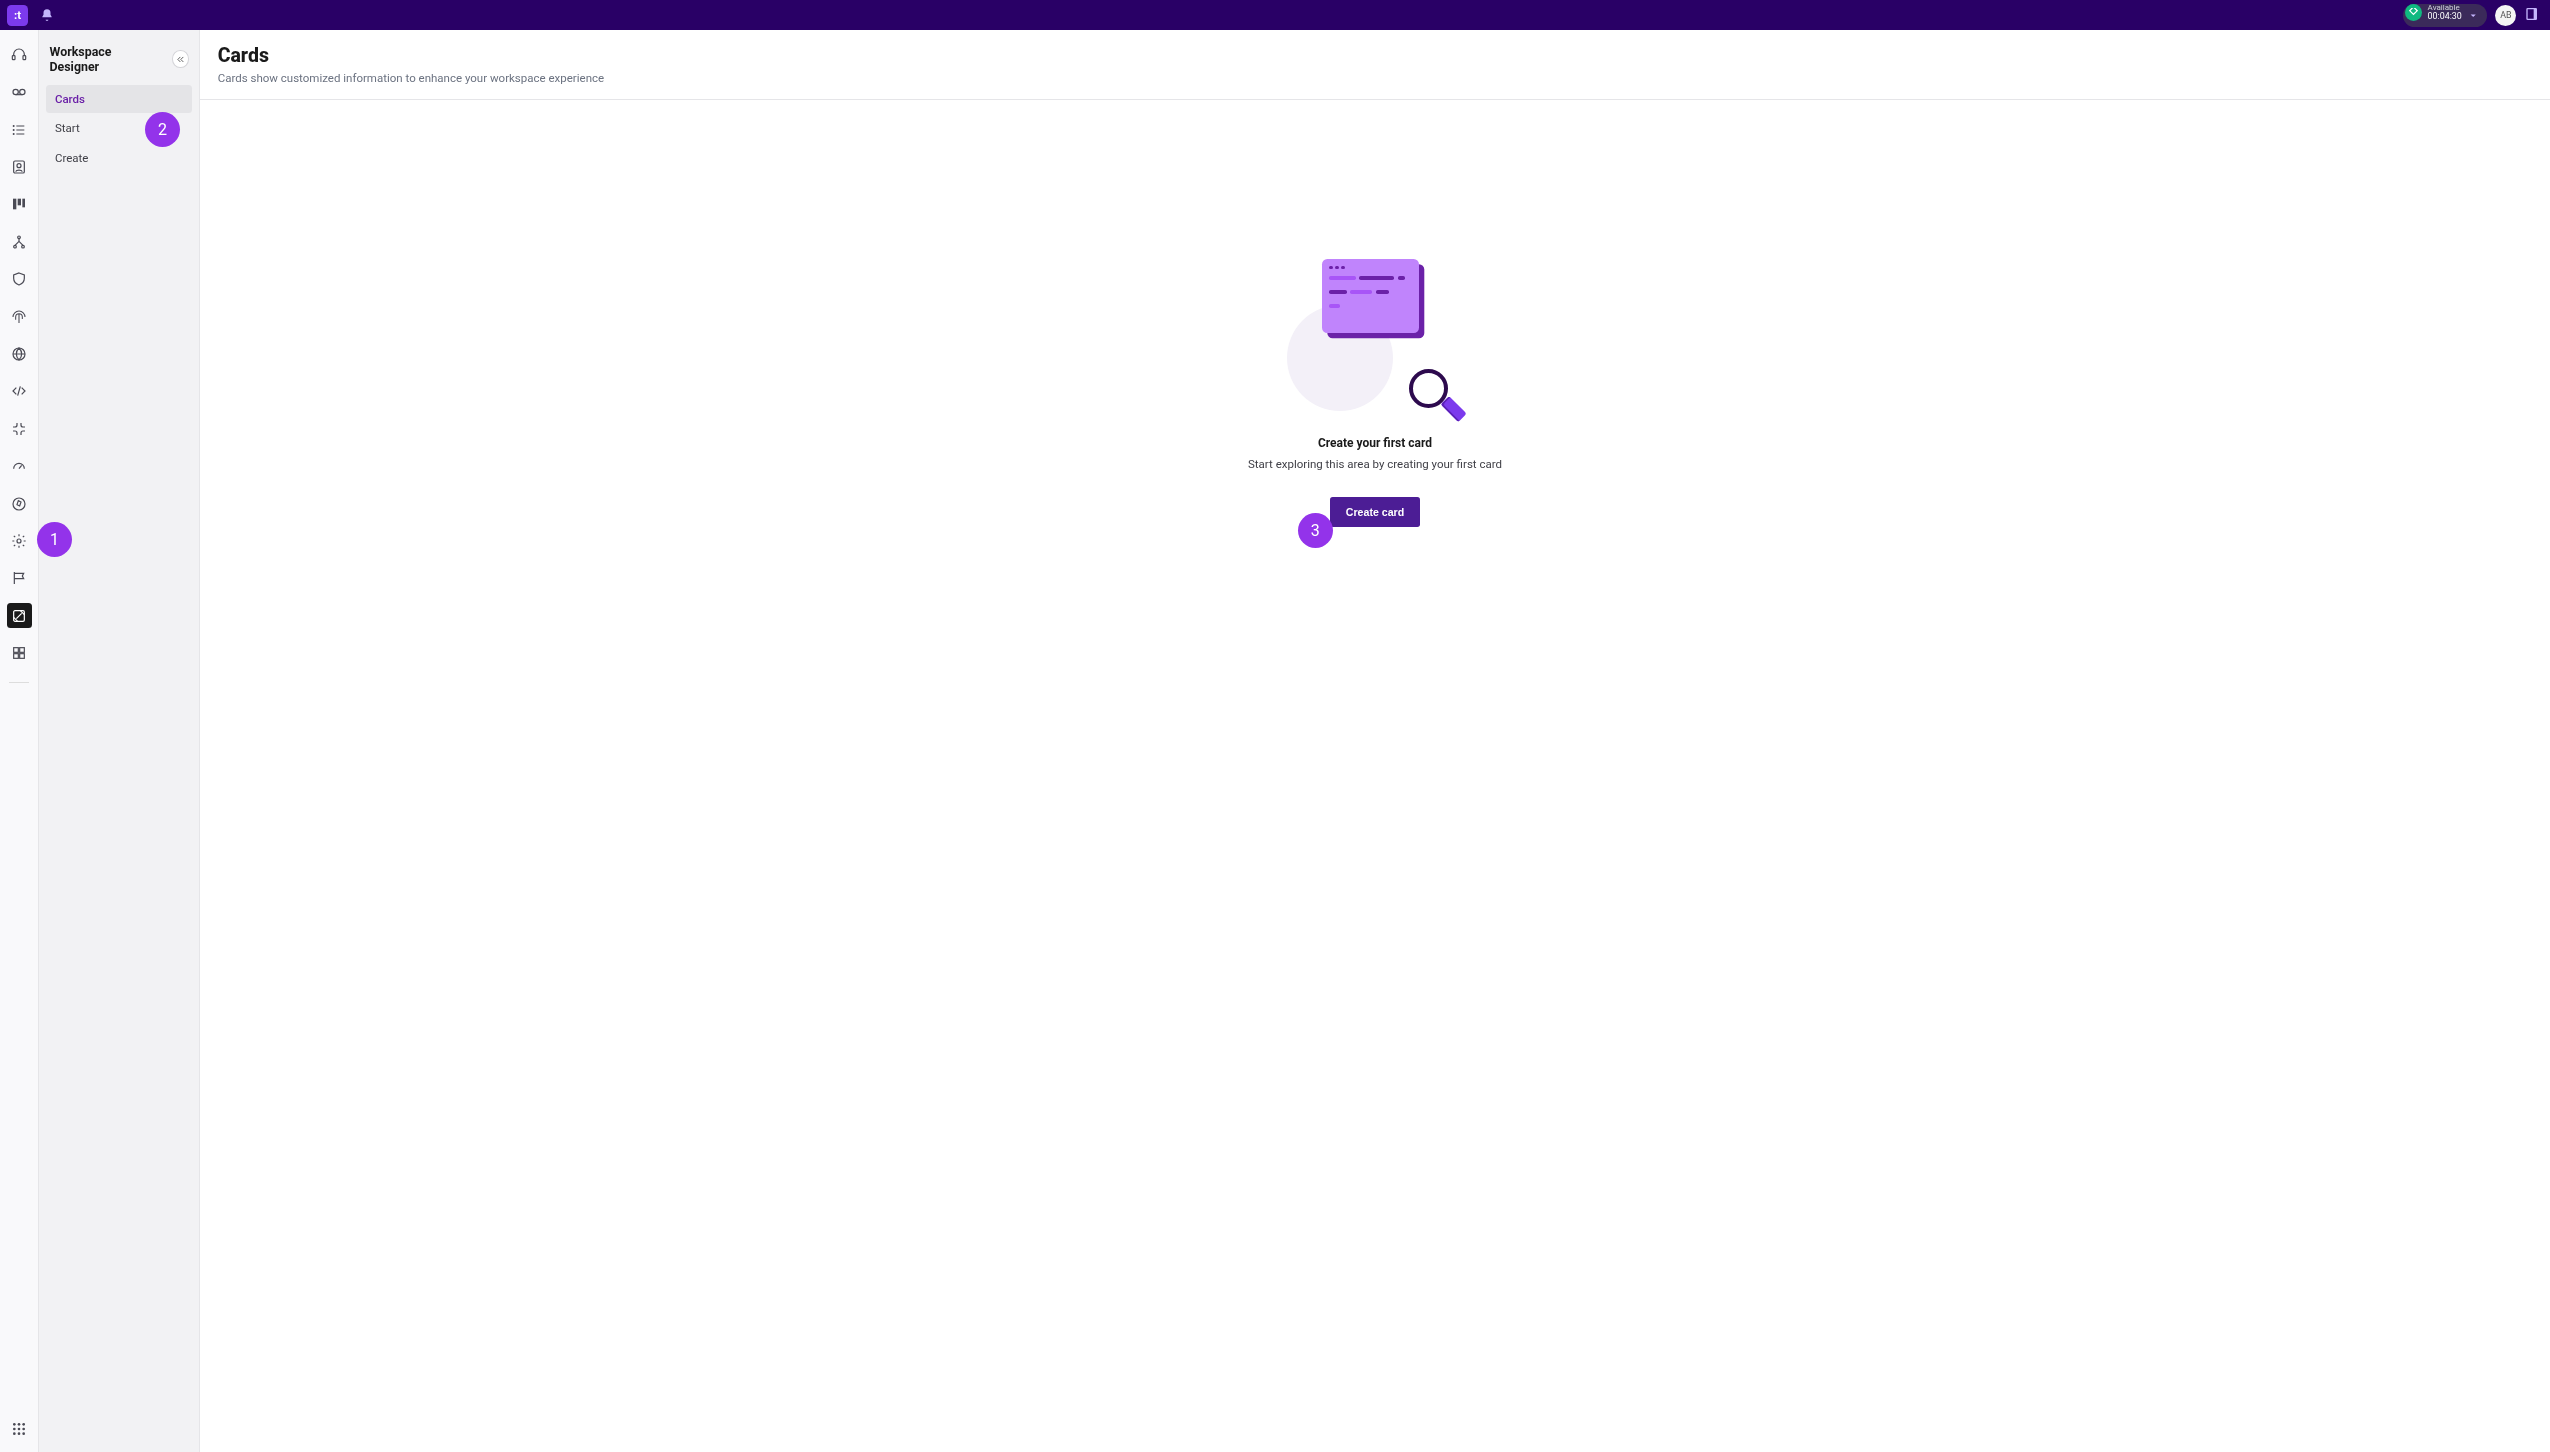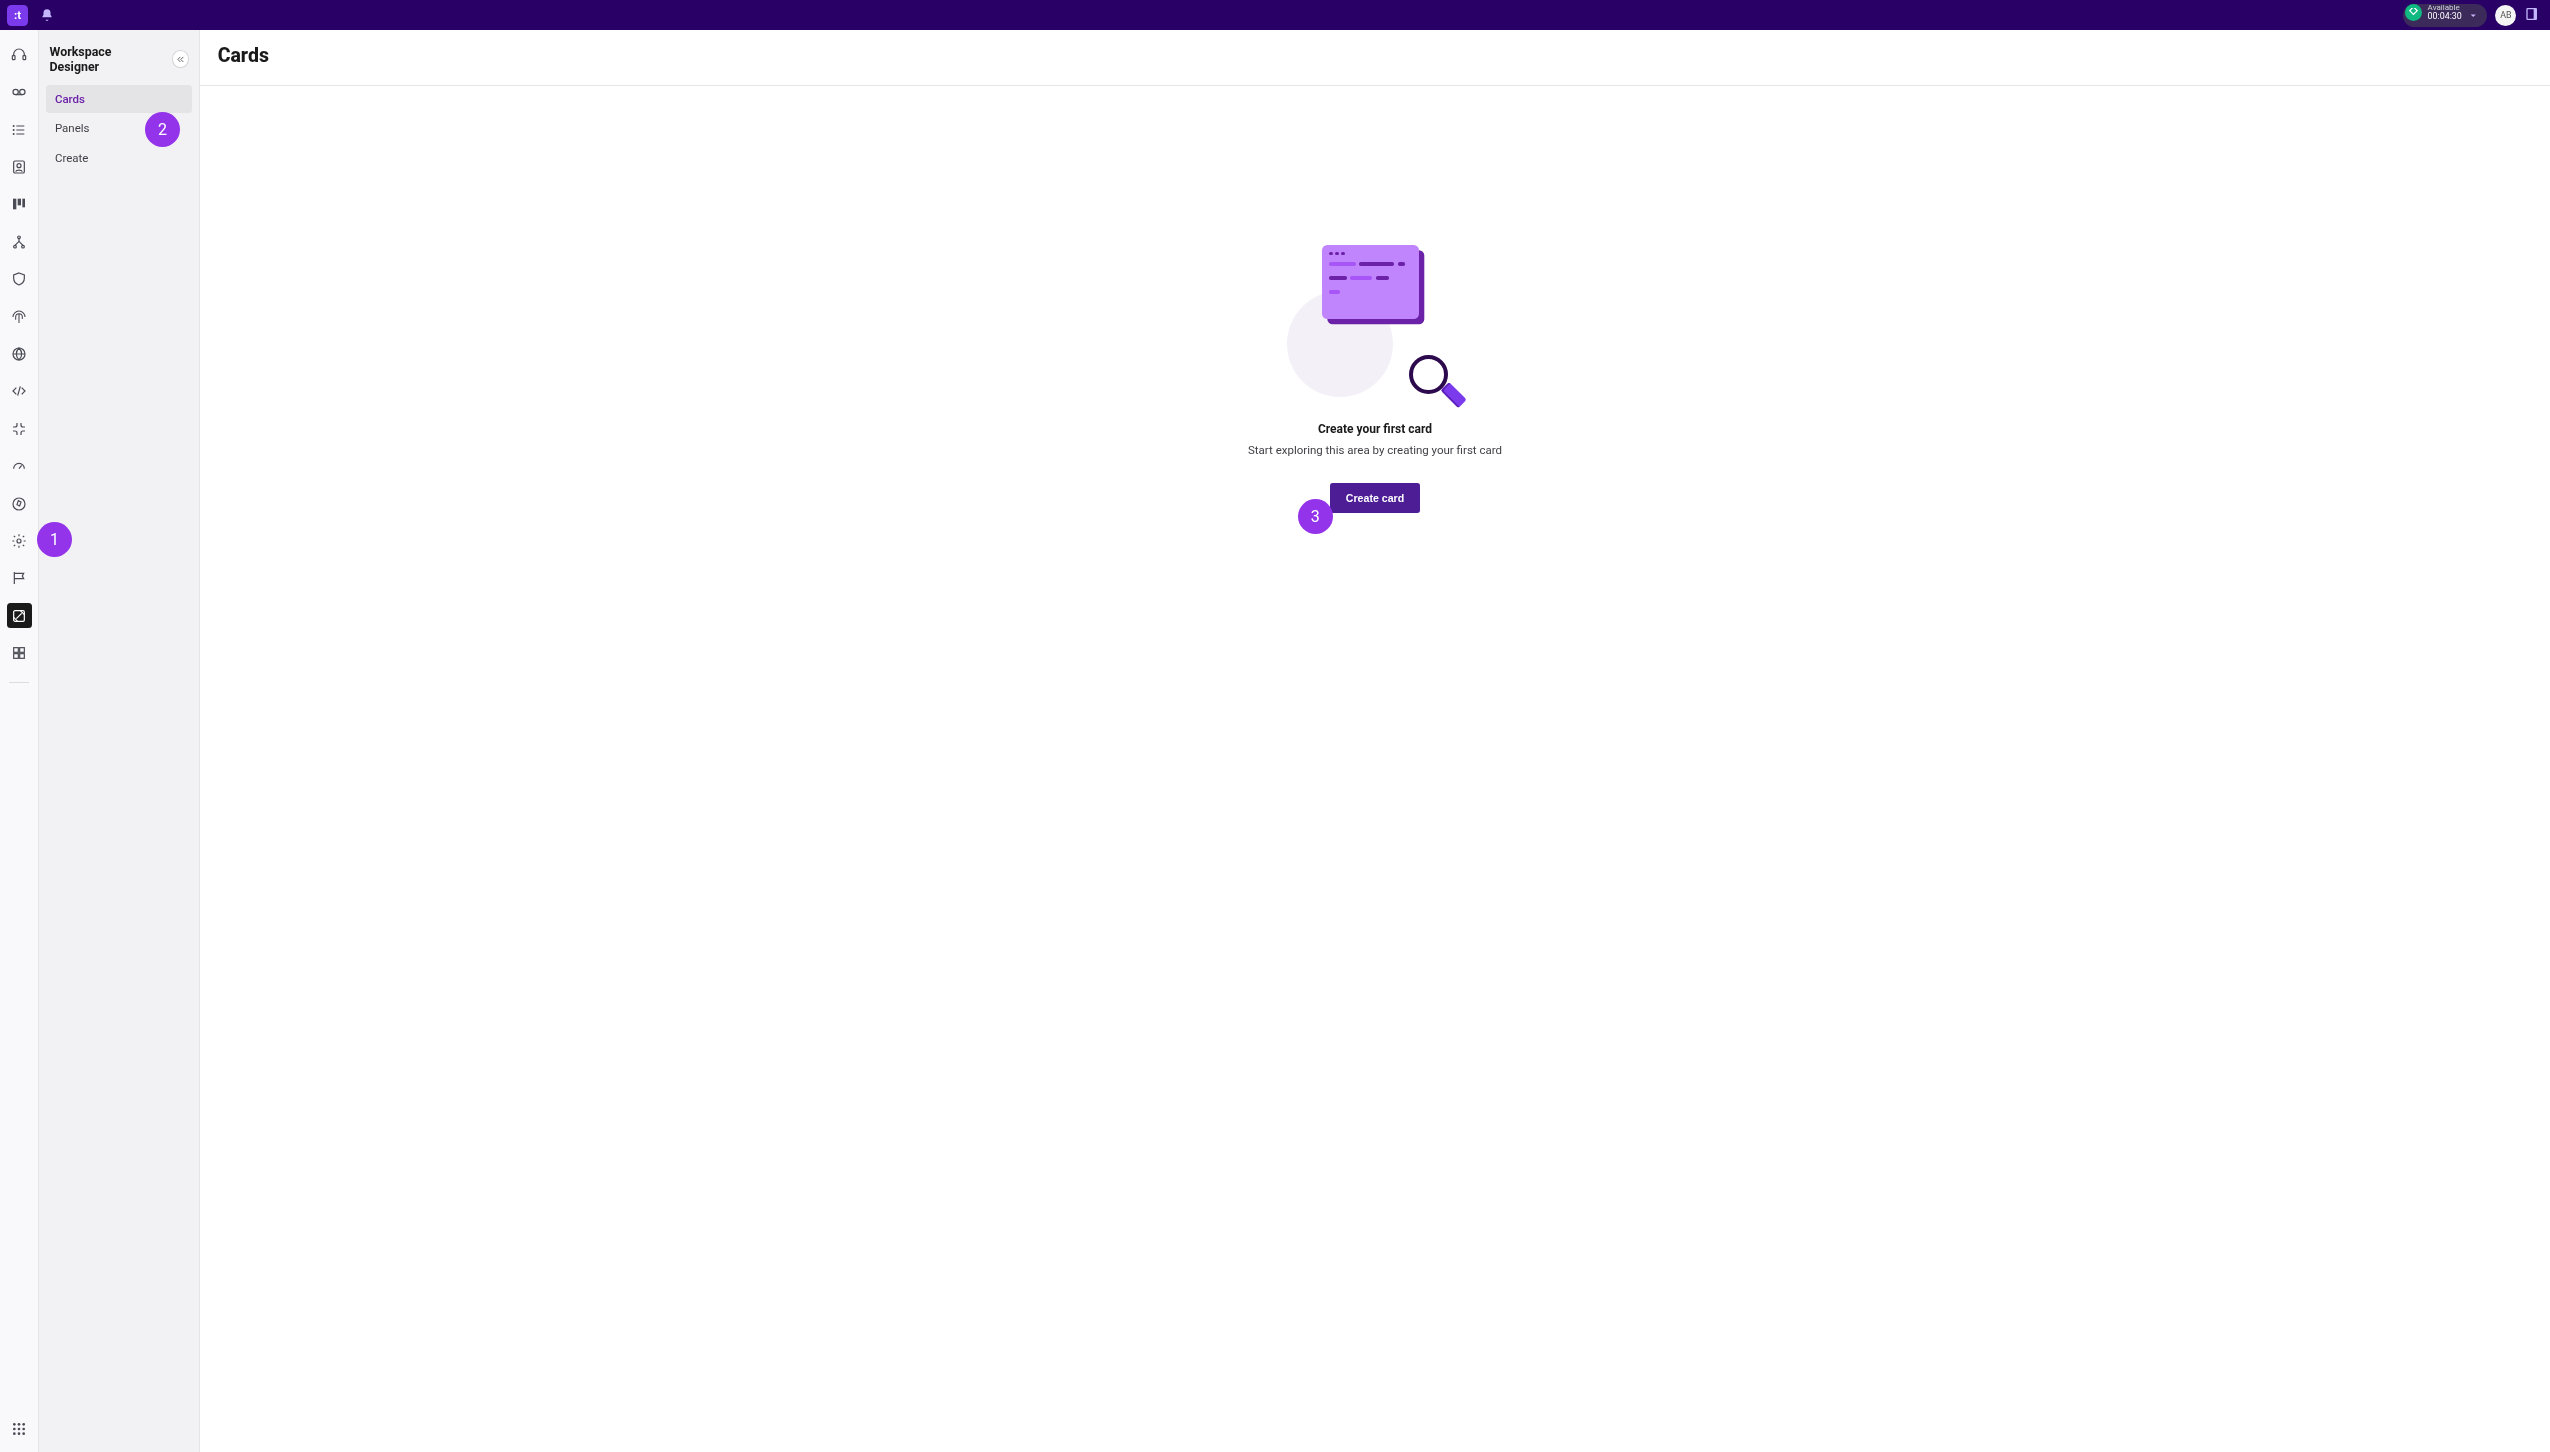--- a/index.html
+++ b/index.html
@@ -366,27 +366,28 @@
   <div class="sidebar">
     <div class="sidebar-header">
       <div class="sidebar-title">Workspace Designer</div>
       <div class="collapse-btn">
         <svg width="8.9" height="8.9" viewBox="0 0 24 24" fill="none" stroke="currentColor" stroke-width="2.5">
             <path d="M11 6l-6 6 6 6M19 6l-6 6 6 6" stroke-linecap="round"></path>
           </svg>
       </div>
     </div>
     <div class="sidebar-item active">Cards</div>
-    <div class="sidebar-item">Panels</div>
+    <div class="sidebar-item">Start</div>
     <div class="sidebar-item">Create</div>
   </div>
 
   <div class="main">
     <div class="main-header">
       <div class="main-title">Cards</div>
+      <div class="main-desc">Cards show customized information to enhance your workspace experience</div>
     </div>
     <div class="empty-state">
       <div class="illus-wrap">
         <div class="illus-circle"></div>
         <div class="illus-card">
           <div class="illus-dots">
               <span></span>
               <span></span>
               <span></span>
             </div>

